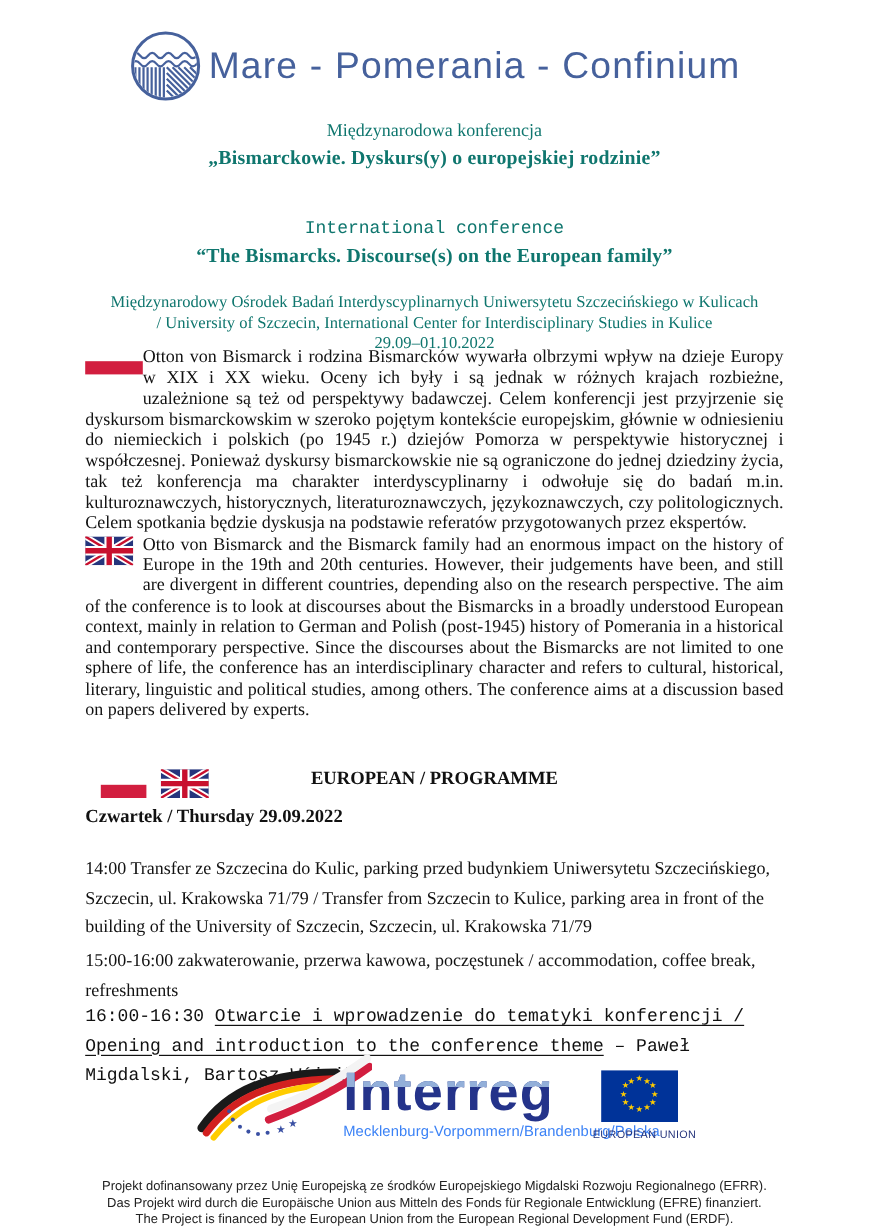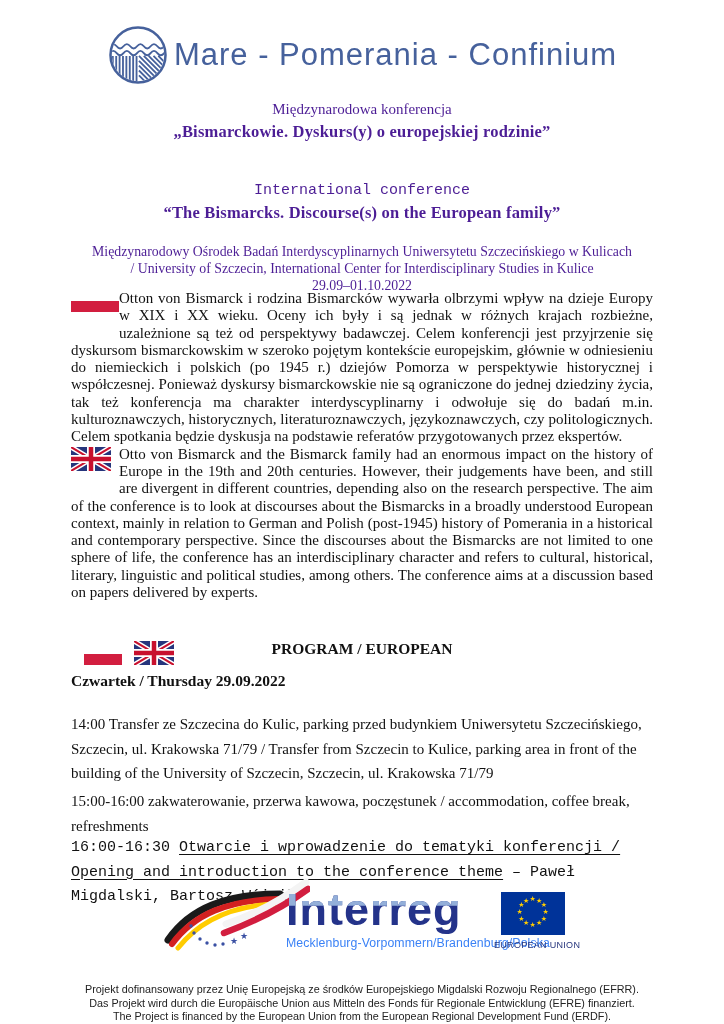--- a/index.html
+++ b/index.html
@@ -10,21 +10,21 @@
   }
 
   
   .brand-row { position:absolute; top:24px; left:0; right:0;
     display:flex; justify-content:center; align-items:center; gap:5px; }
   .brand-logo svg { display:block; }
   .brand-text { font-family:"Liberation Sans", sans-serif; font-size:31px;
     letter-spacing:1px; color:#46619c; font-weight:400; white-space:nowrap; }
 
   
-  .titles { position:absolute; top:101px; left:0; right:0; text-align:center; color:#4c1d95; }
+  .titles { position:absolute; top:101px; left:0; right:0; text-align:center; color:#0f766e; }
   .conf-label { font-size:15px; }
   .conf-title { font-size:16.5px; font-weight:bold; margin-top:4px; letter-spacing:0.2px; }
   .conf-label.en { margin-top:40px;font-family:Liberation Mono, monospace; }
   .venue { margin-top:21px; font-size:13.8px; line-height:16.8px; }
 
   
   .intro { position:absolute; top:290px; left:71px; width:582px;
     font-size:15px; line-height:17.3px; text-align:justify; }
   .intro p { margin:0; }
   .flag-float { float:left; width:48px; height:37px; }
@@ -133,21 +133,21 @@
       <span class="uk-flag">
         <svg viewBox="0 0 40 24">
           <rect width="40" height="24" fill="#26357C"></rect>
           <path d="M0,0 L40,24 M40,0 L0,24" stroke="#ffffff" stroke-width="5"></path>
           <path d="M0,0 L40,24 M40,0 L0,24" stroke="#C8102E" stroke-width="2"></path>
           <path d="M20,0 V24 M0,12 H40" stroke="#ffffff" stroke-width="8"></path>
           <path d="M20,0 V24 M0,12 H40" stroke="#C8102E" stroke-width="4.5"></path>
         </svg>
       </span>
     </span>
-    <span>PROGRAM / EUROPEAN</span>
+    <span>EUROPEAN / PROGRAMME</span>
   </div>
 
   <div class="day-heading">Czwartek / Thursday 29.09.2022</div>
 
   <p class="program-item item-1">14:00 Transfer ze Szczecina do Kulic, parking przed budynkiem Uniwersytetu Szczecińskiego, Szczecin, ul. Krakowska 71/79 / Transfer from Szczecin to Kulice, parking area in front of the building of the University of Szczecin, Szczecin, ul. Krakowska 71/79</p>
   <p class="program-item item-2">15:00-16:00 zakwaterowanie, przerwa kawowa, poczęstunek / accommodation, coffee break, refreshments</p>
   <p class="program-item item-3"><span>16:00-16:30 </span><span class="u">Otwarcie i wprowadzenie do tematyki konferencji / Opening and introduction to the conference theme</span><span> – Paweł Migdalski, Bartosz Wójcik</span></p>
 
   <div class="swoosh">
     <svg width="150" height="88" viewBox="0 0 150 88">

